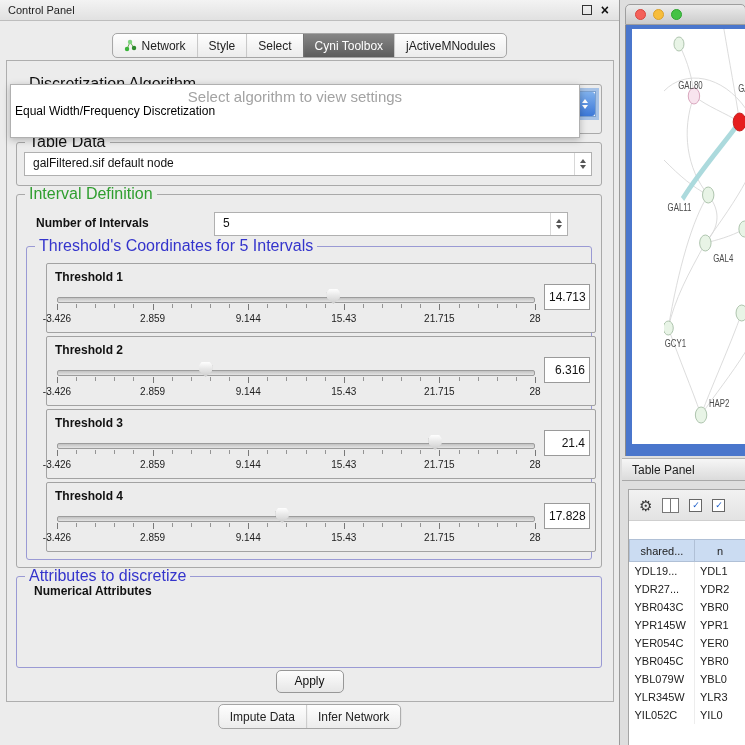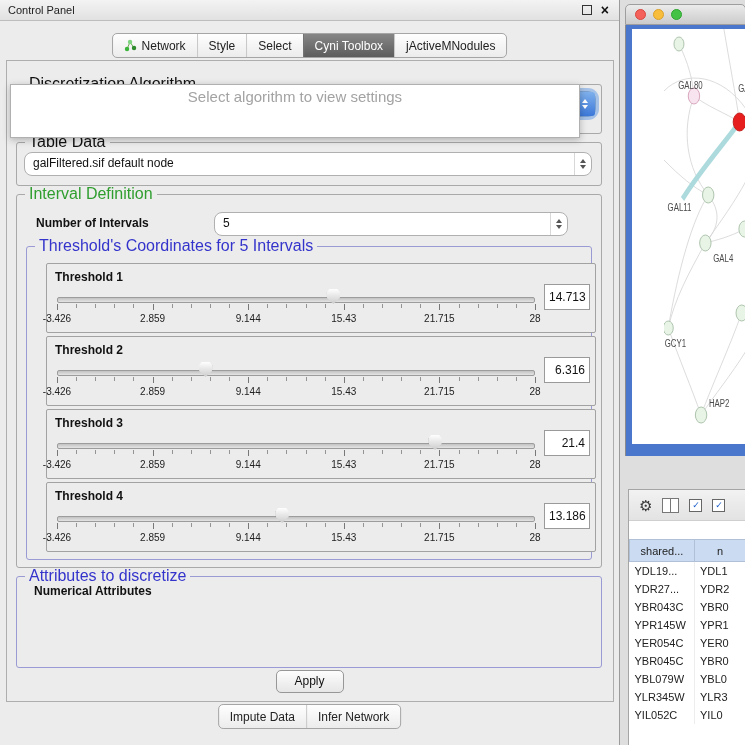--- a/index.html
+++ b/index.html
@@ -27,21 +27,21 @@
   .main-panel{position:absolute;left:6px;top:60px;width:606px;height:640px;border:1px solid #aeaeae;background:#ececec;}
 
   
   .tborder{position:absolute;border:1px solid #a9a9a9;border-radius:3px;}
   .tborder.blue-line{border-color:#9a9ad4;}
   .tb-title{position:absolute;top:-9px;left:8px;background:#ececec;padding:0 4px;font-size:16px;line-height:16px;}
   .tb-title.green{color:#2f9e2f;}
   .tb-title.blue{color:#3434cc;}
 
   
-  .combo{position:absolute;background:#fff;border:1px solid #b0b0b0;border-radius:8px;display:flex;align-items:stretch;font-size:12px;color:#111;}
+  .combo{position:absolute;background:#fff;border:1px solid #b0b0b0;border-radius:0;display:flex;align-items:stretch;font-size:12px;color:#111;}
   .combo .combo-text{flex:1;padding:0 8px;line-height:20px;white-space:nowrap;overflow:hidden;}
   .combo .stepper{width:16px;display:flex;flex-direction:column;align-items:center;justify-content:center;gap:2px;border-left:1px solid #d8d8d8;}
   .stepper i{display:block;width:0;height:0;border-left:3.5px solid transparent;border-right:3.5px solid transparent;}
   .stepper .up{border-bottom:4px solid #555;}
   .stepper .down{border-top:4px solid #555;}
 
   
   .algo-group{left:16px;top:84px;width:584px;height:48px;}
   .algo-combo{left:548px;top:91px;width:46px;height:24px;z-index:30;border-color:#7aa0cf;
               box-shadow:0 0 0 3px rgba(110,160,225,0.55);}
@@ -173,20 +173,21 @@
     </div>
     <div class="combo algo-combo">
       <span class="combo-text"></span>
       <span class="stepper">
           <i class="up"></i>
           <i class="down"></i>
         </span>
     </div>
     <div class="dropdown-overlay">
       <div class="dd-hint">Select algorithm to view settings</div>
+      <div class="dd-item">Equal Width/Frequency Discretization</div>
     </div>
 
     <div class="tborder td-group">
       <span class="tb-title">Table Data</span>
     </div>
     <div class="combo td-combo">
       <span class="combo-text">galFiltered.sif default node</span>
       <span class="stepper">
           <i class="up"></i>
           <i class="down"></i>
@@ -336,21 +337,21 @@
             <span style="left: 20%;">2.859</span>
             <span style="left: 40%;">9.144</span>
             <span style="left: 60%;">15.43</span>
             <span style="left: 80%;">21.715</span>
             <span style="left: 100%;">28</span>
           </div>
       </div>
     </div>
     <div class="threshold-panel" style="top:482px;">
       <div class="th-label">Threshold 4</div>
-      <div class="th-value">13.186</div>
+      <div class="th-value">17.828</div>
       <div class="slider">
         <div class="track"></div>
         <div class="thumb" style="left: 46.9993%;"></div>
         <div class="ticks">
             <span class="tick major" style="left: 0%;"></span>
             <span class="tick" style="left: 4%;"></span>
             <span class="tick" style="left: 8%;"></span>
             <span class="tick" style="left: 12%;"></span>
             <span class="tick" style="left: 16%;"></span>
             <span class="tick major" style="left: 20%;"></span>
@@ -440,20 +441,23 @@
             <text x="104" y="63" class="node-label">GA</text>
             <text x="5" y="182" class="node-label">GAL11</text>
             <text x="69" y="233" class="node-label">GAL4</text>
             <text x="1" y="318" class="node-label">GCY1</text>
             <text x="63" y="378" class="node-label">HAP2</text>
           </svg>
       </div>
     </div>
   </section>
 
+  <div class="tablepanel-bar">
+    <span>Table Panel</span>
+  </div>
 
   <section class="table-window">
     <div class="tp-toolbar">
       <span class="gear">⚙</span>
       <span class="cols-icon"></span>
       <span class="cb"><span>✓</span></span>
       <span class="cb"><span>✓</span></span>
     </div>
     <div class="tp-body">
       <table>

